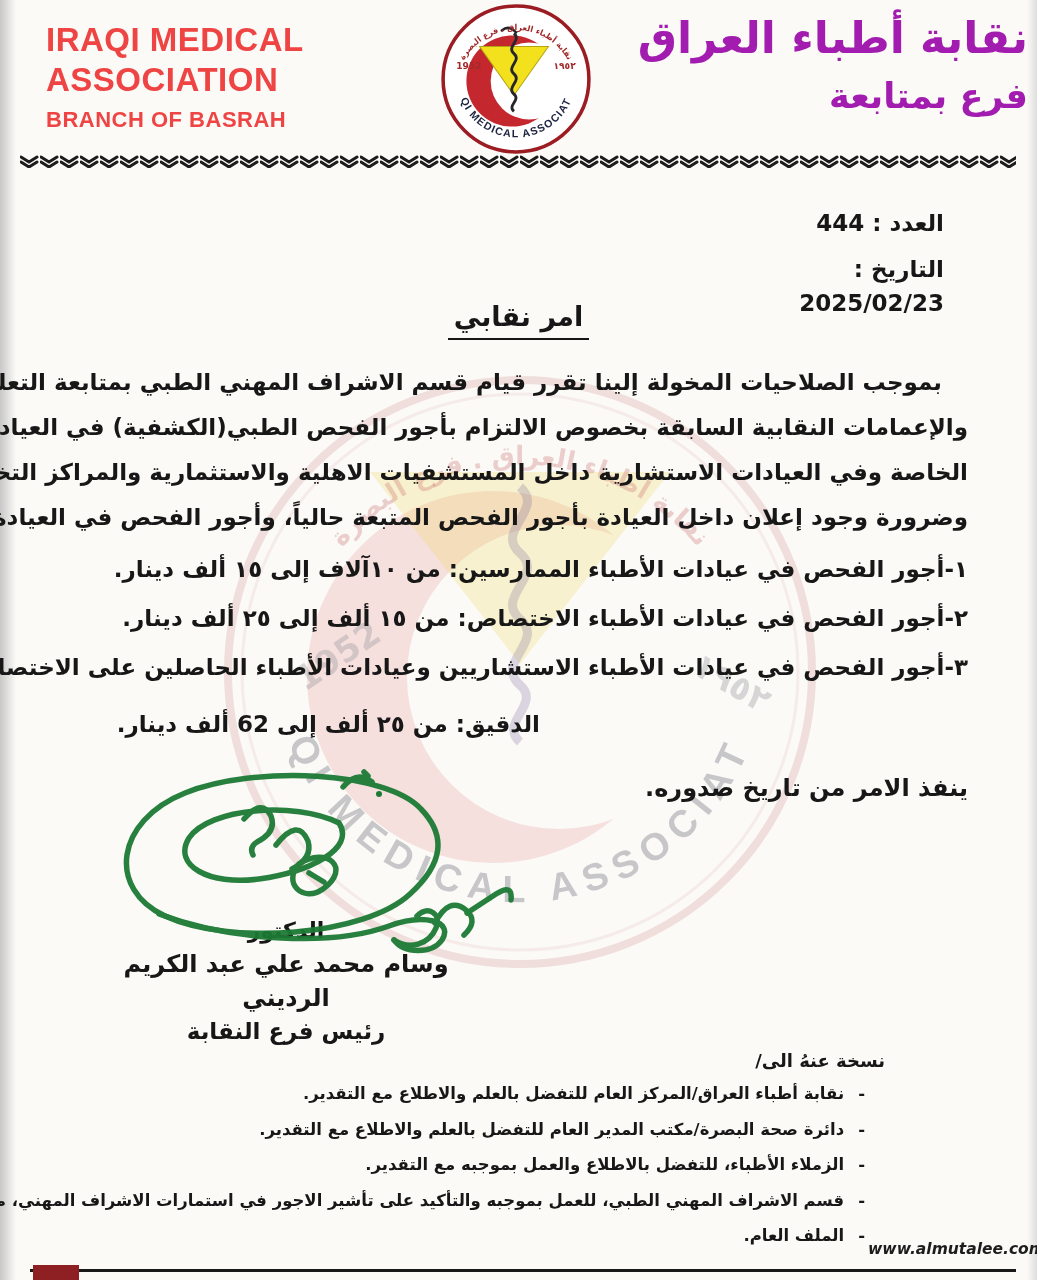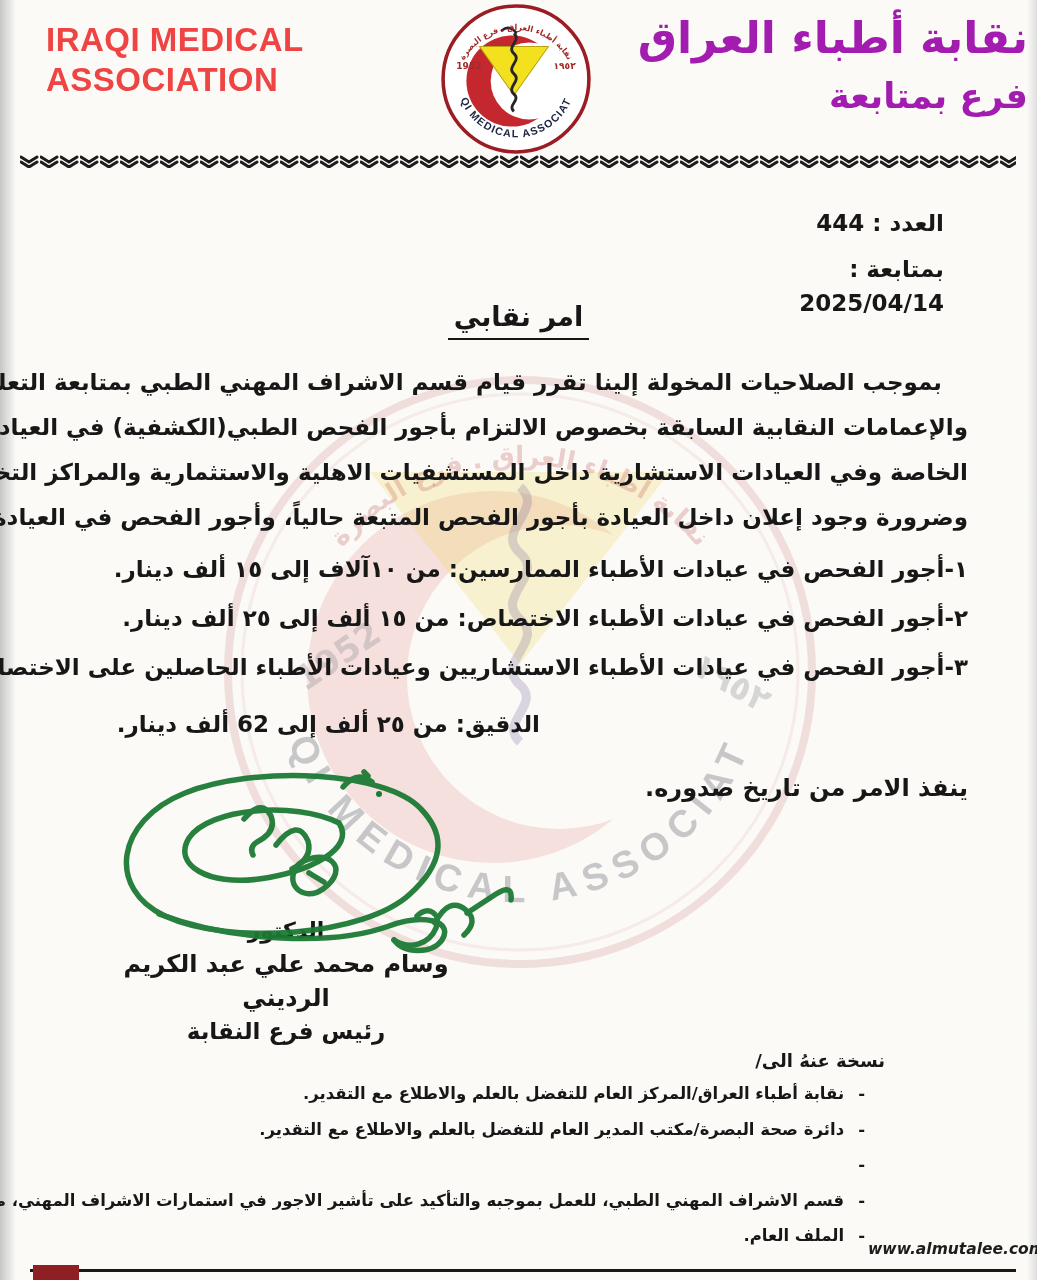--- a/index.html
+++ b/index.html
@@ -106,20 +106,21 @@
     </text>
     <text x="110" y="320" font-size="34" font-weight="bold" fill="rgba(140,140,150,0.32)" transform="rotate(-34 110 320)">1952</text>
     <text x="495" y="300" font-size="34" font-weight="bold" fill="rgba(140,140,150,0.32)" transform="rotate(30 495 300)">١٩٥٢</text>
   </svg>
 
   <div class="layer">
 
     <div class="hdr-en">
       <div class="l1">IRAQI MEDICAL</div>
       <div class="l2">ASSOCIATION</div>
+      <div class="l3">BRANCH OF BASRAH</div>
     </div>
 
     <div class="logo-box">
       <svg viewBox="0 0 158 152" width="160" height="154">
         <defs>
           <path id="lgArcB" d="M 24,96 A 59,59 0 0 0 134,96" fill="none"></path>
           <path id="lgArcT" d="M 23,68 A 59,59 0 0 1 135,68" fill="none"></path>
         </defs>
         <circle cx="79" cy="76" r="72" fill="#ffffff" stroke="#9b1c22" stroke-width="3.5"></circle>
         <circle cx="75" cy="78" r="45" fill="#c5272e"></circle>
@@ -150,21 +151,21 @@
         </pattern>
       </defs>
       <rect width="996" height="16" fill="url(#zz)"></rect>
     </svg>
 
     <div class="meta">
       <div class="row">
         <span>العدد</span><span> : </span><span>444</span>
       </div>
       <div class="row">
-        <span>بمتابعة</span><span> : </span><span>2025/04/14</span>
+        <span>التاريخ</span><span> : </span><span>2025/02/23</span>
       </div>
     </div>
 
     <div class="title-wrap">
       <span>امر نقابي</span>
     </div>
 
     <div class="body-par">
       <div class="bl indent">بموجب الصلاحيات المخولة إلينا تقرر قيام قسم الاشراف المهني الطبي بمتابعة التعليمات</div>
       <div class="bl">والإعمامات النقابية السابقة بخصوص الالتزام بأجور الفحص الطبي(الكشفية) في العيادات الطبية</div>
@@ -212,20 +213,21 @@
       <div class="cc-item">
         <span class="dash">-</span>
         <span>نقابة أطباء العراق/المركز العام للتفضل بالعلم والاطلاع مع التقدير.</span>
       </div>
       <div class="cc-item">
         <span class="dash">-</span>
         <span>دائرة صحة البصرة/مكتب المدير العام للتفضل بالعلم والاطلاع مع التقدير.</span>
       </div>
       <div class="cc-item">
         <span class="dash">-</span>
+        <span>الزملاء الأطباء، للتفضل بالاطلاع والعمل بموجبه مع التقدير.</span>
       </div>
       <div class="cc-item">
         <span class="dash">-</span>
         <span>قسم الاشراف المهني الطبي، للعمل بموجبه والتأكيد على تأشير الاجور في استمارات الاشراف المهني، مع التقدير.</span>
       </div>
       <div class="cc-item">
         <span class="dash">-</span>
         <span>الملف العام.</span>
       </div>
     </div>

